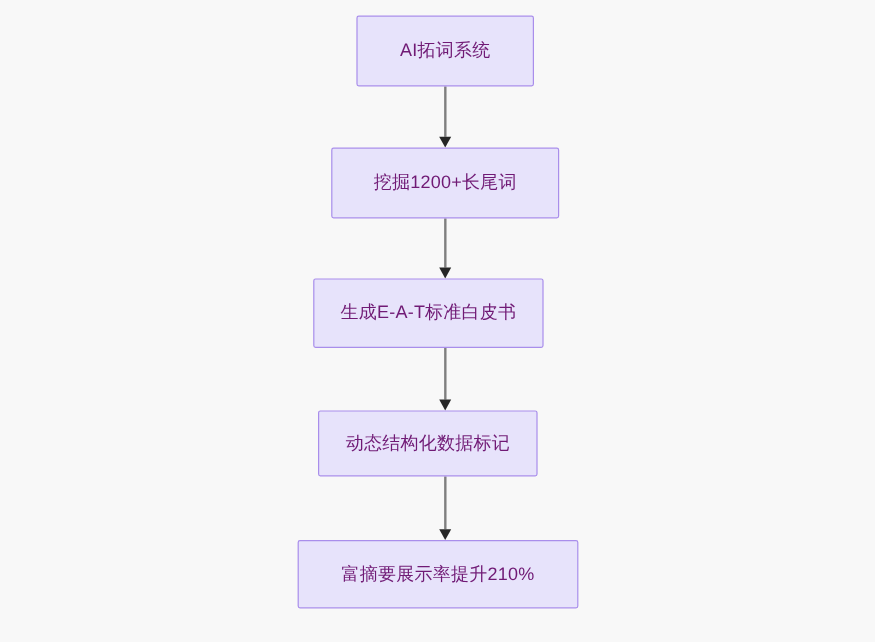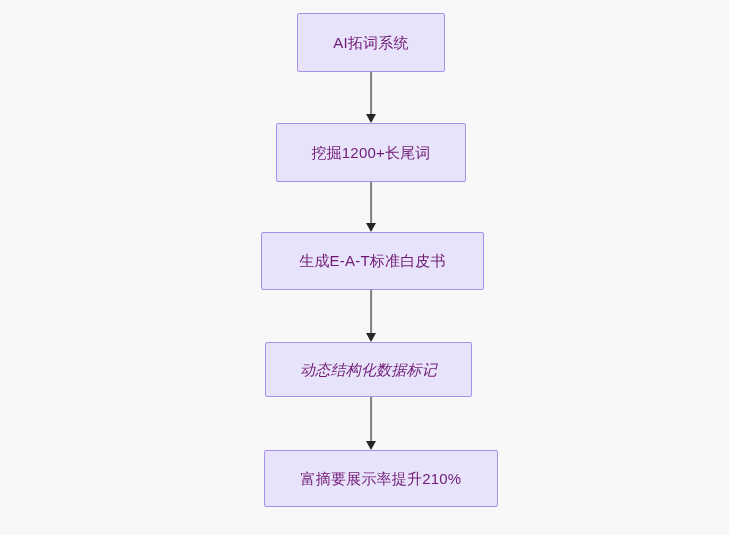--- a/index.html
+++ b/index.html
@@ -92,25 +92,25 @@
   </div>
 
   <div class="node" style="left:297px; top:13px; width:148px; height:59px;">
     <span class="node-label">AI拓词系统</span>
   </div>
 
   <div class="node" style="left:276px; top:123px; width:190px; height:59px;">
     <span class="node-label">挖掘1200+长尾词</span>
   </div>
 
-  <div class="node" style="left:261px; top:232px; width:223px; height:58px;">
+  <div class="node" style="left:261px; top:232px; width:192px; height:58px;">
     <span class="node-label">生成E-A-T标准白皮书</span>
   </div>
 
-  <div class="node" style="left:265px; top:342px; width:207px; height:55px;font-style:italic;">
+  <div class="node" style="left:265px; top:342px; width:183px; height:55px;">
     <span class="node-label">动态结构化数据标记</span>
   </div>
 
-  <div class="node" style="left:264px; top:450px; width:234px; height:57px;">
+  <div class="node" style="left:248px; top:450px; width:234px; height:57px;">
     <span class="node-label">富摘要展示率提升210%</span>
   </div>
 
 </div>
 
 </body></html>

